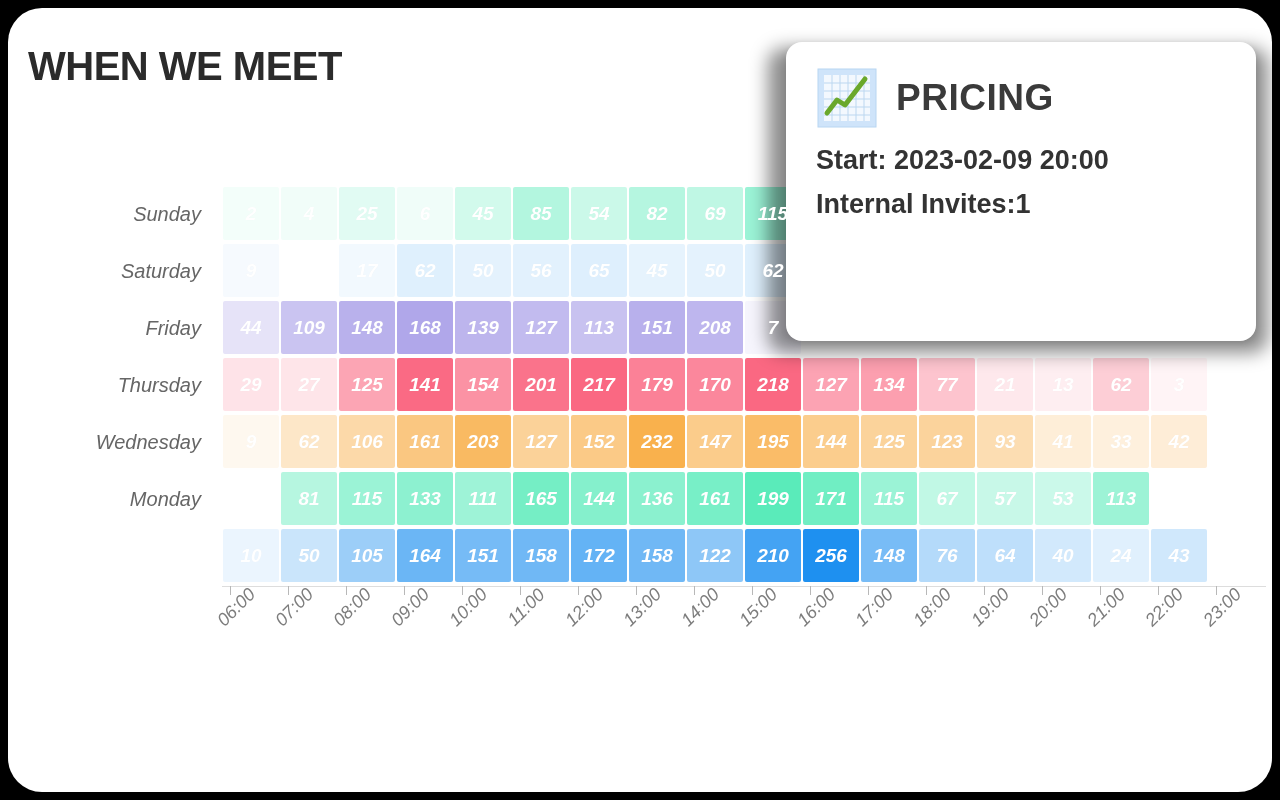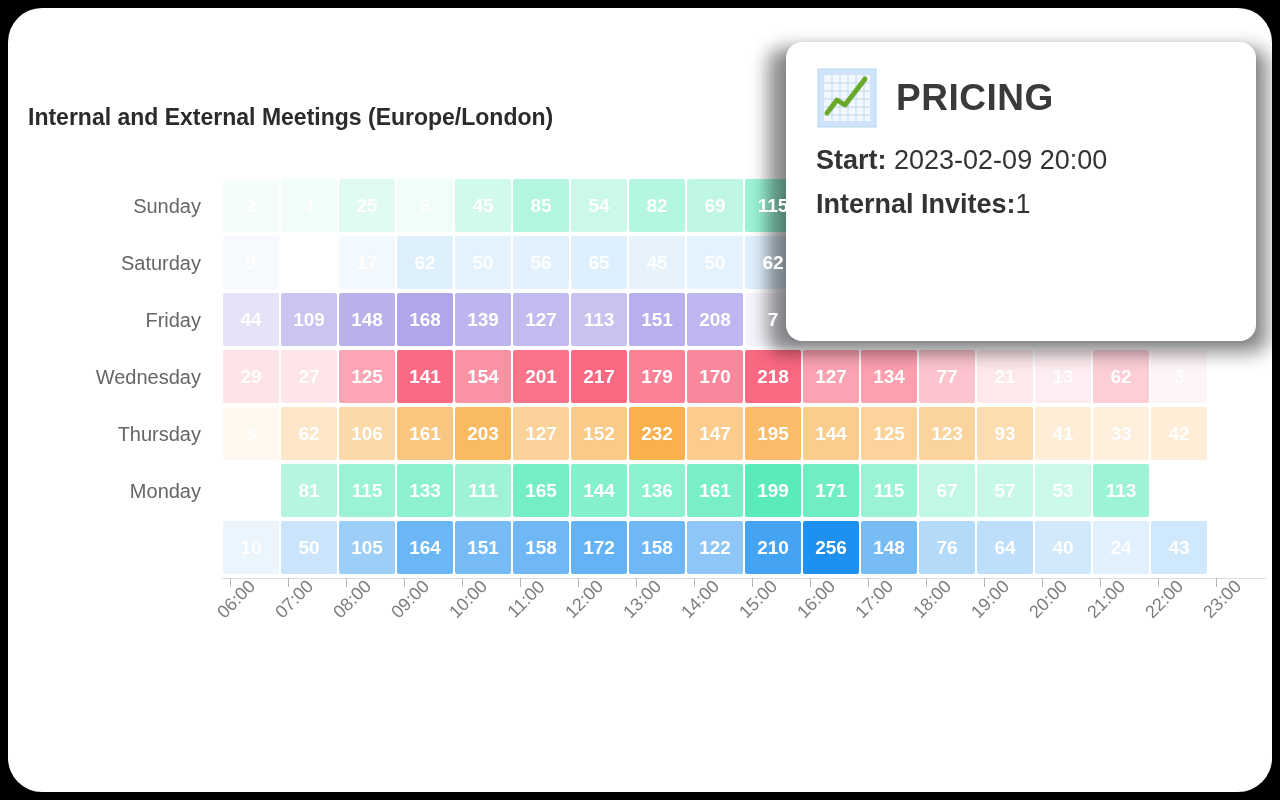--- a/index.html
+++ b/index.html
@@ -49,23 +49,24 @@
     font-size: 23px;
     font-weight: bold;
     color: #2b2b2b;
     white-space: nowrap;
   }
 
   
   .plot {
     position: absolute;
     left: 0px;
-    top: 0px;
+    top: 8px;
     width: 1265px;
     height: 784px;
+    font-style: italic;
   }
 
   .ylabels {
     position: absolute;
     left: 0px;
     top: 170px;
     width: 205px;
   }
   .ylabel {
     height: 57px;
@@ -198,38 +199,38 @@
   .tt-line {
     font-size: 27px;
     color: #333333;
     margin-top: 13px;
     white-space: nowrap;
   }
   .tt-line b {
     font-weight: bold;
   }
   .tt-line span.v {
-    font-weight: normal;
+    font-weight: bold;
   }
 </style>
 </head>
 <body>
 
 <div id="root">
   <div class="card">
 
-    <div class="subtitle">Internal and External Meetings (Europe/London)</div>
+    <div class="title">WHEN WE MEET</div>
 
     <div class="plot">
       <div class="ylabels" id="ylabels">
           <div class="ylabel">Sunday</div>
           <div class="ylabel">Saturday</div>
           <div class="ylabel">Friday</div>
+          <div class="ylabel">Thursday</div>
           <div class="ylabel">Wednesday</div>
-          <div class="ylabel">Thursday</div>
           <div class="ylabel">Monday</div>
         </div>
       <div class="grid" id="grid">
           <div class="grow">
             <div class="cell">
               <div class="inner" style="background: rgb(243, 254, 250);"></div>
               <span class="val">2</span>
             </div>
             <div class="cell">
               <div class="inner" style="background: rgb(241, 253, 249);"></div>

